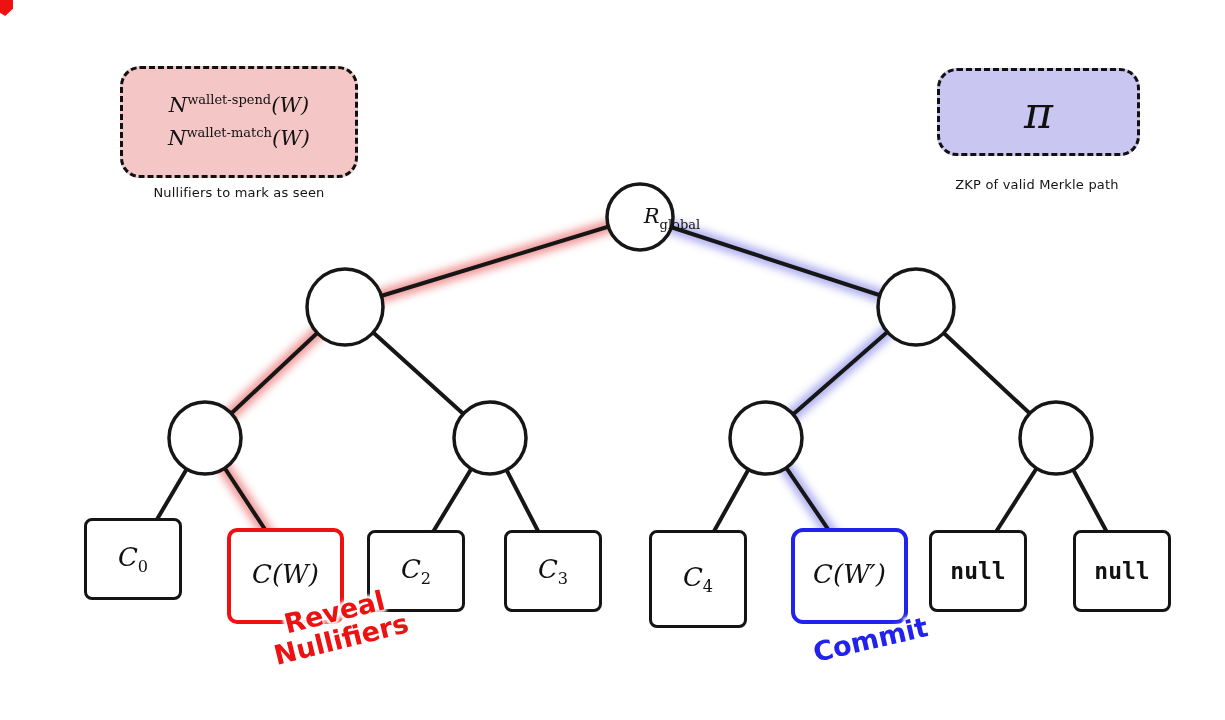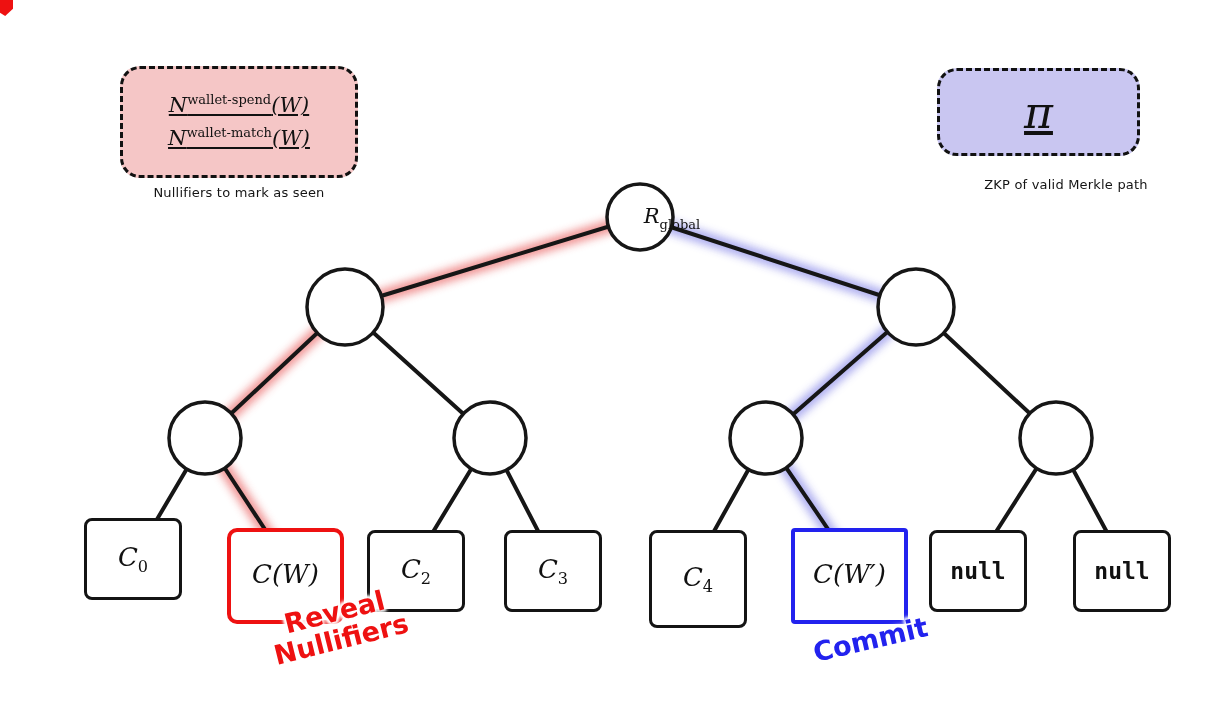--- a/index.html
+++ b/index.html
@@ -28,49 +28,49 @@
   }
 
   
   .leaf {
     position:absolute; background:#fff;
     border:3px solid #141414; border-radius:8px;
     display:flex; align-items:center; justify-content:center;
     font-size:26px;
   }
   .leaf.red  { border:4px solid var(--accent-red,#ee1111); border-radius:10px; }
-  .leaf.blue { border:4px solid var(--accent-blue,#2222ee); border-radius:4px; }
+  .leaf.blue { border:4px solid var(--accent-blue,#2222ee); border-radius:12px; }
   .leaf .mono {
     font-family:"DejaVu Sans Mono", monospace; font-weight:bold;
     font-style:normal; font-size:23px;
   }
 
   
   .dashed-box {
     position:absolute; border:3px dashed #111; border-radius:20px;
-    display:flex; flex-direction:column; align-items:center; justify-content:center;text-decoration:underline;
+    display:flex; flex-direction:column; align-items:center; justify-content:center;
   }
   #nullifier-box {
     left:120px; top:66px; width:238px; height:112px;
     background:var(--box-pink-fill,#f5c6c6);
     font-size:21px; line-height:1.55;
   }
   #proof-box {
     left:937px; top:68px; width:203px; height:88px;
     background:var(--box-purple-fill,#c9c6f1);
     font-size:44px;
   }
   #proof-box .math { font-style:italic; }
 
   .caption {
     position:absolute; font-size:13px; text-align:center; line-height:1.2;
     color:#141414; letter-spacing:.2px;
   }
   #nullifier-caption { left:108px; top:185px; width:262px; }
-  #proof-caption { left:955px; top:177px; width:222px; }
+  #proof-caption { left:926px; top:177px; width:222px; }
   .caption span { display:block; }
 
   
   .halo {
     text-shadow:
       -2px -2px 3px #fff, 2px -2px 3px #fff, -2px 2px 3px #fff, 2px 2px 3px #fff,
       0 0 6px #fff, 0 0 6px #fff;
   }
   #reveal-label {
     position:absolute; left:258px; top:598px; width:160px;

